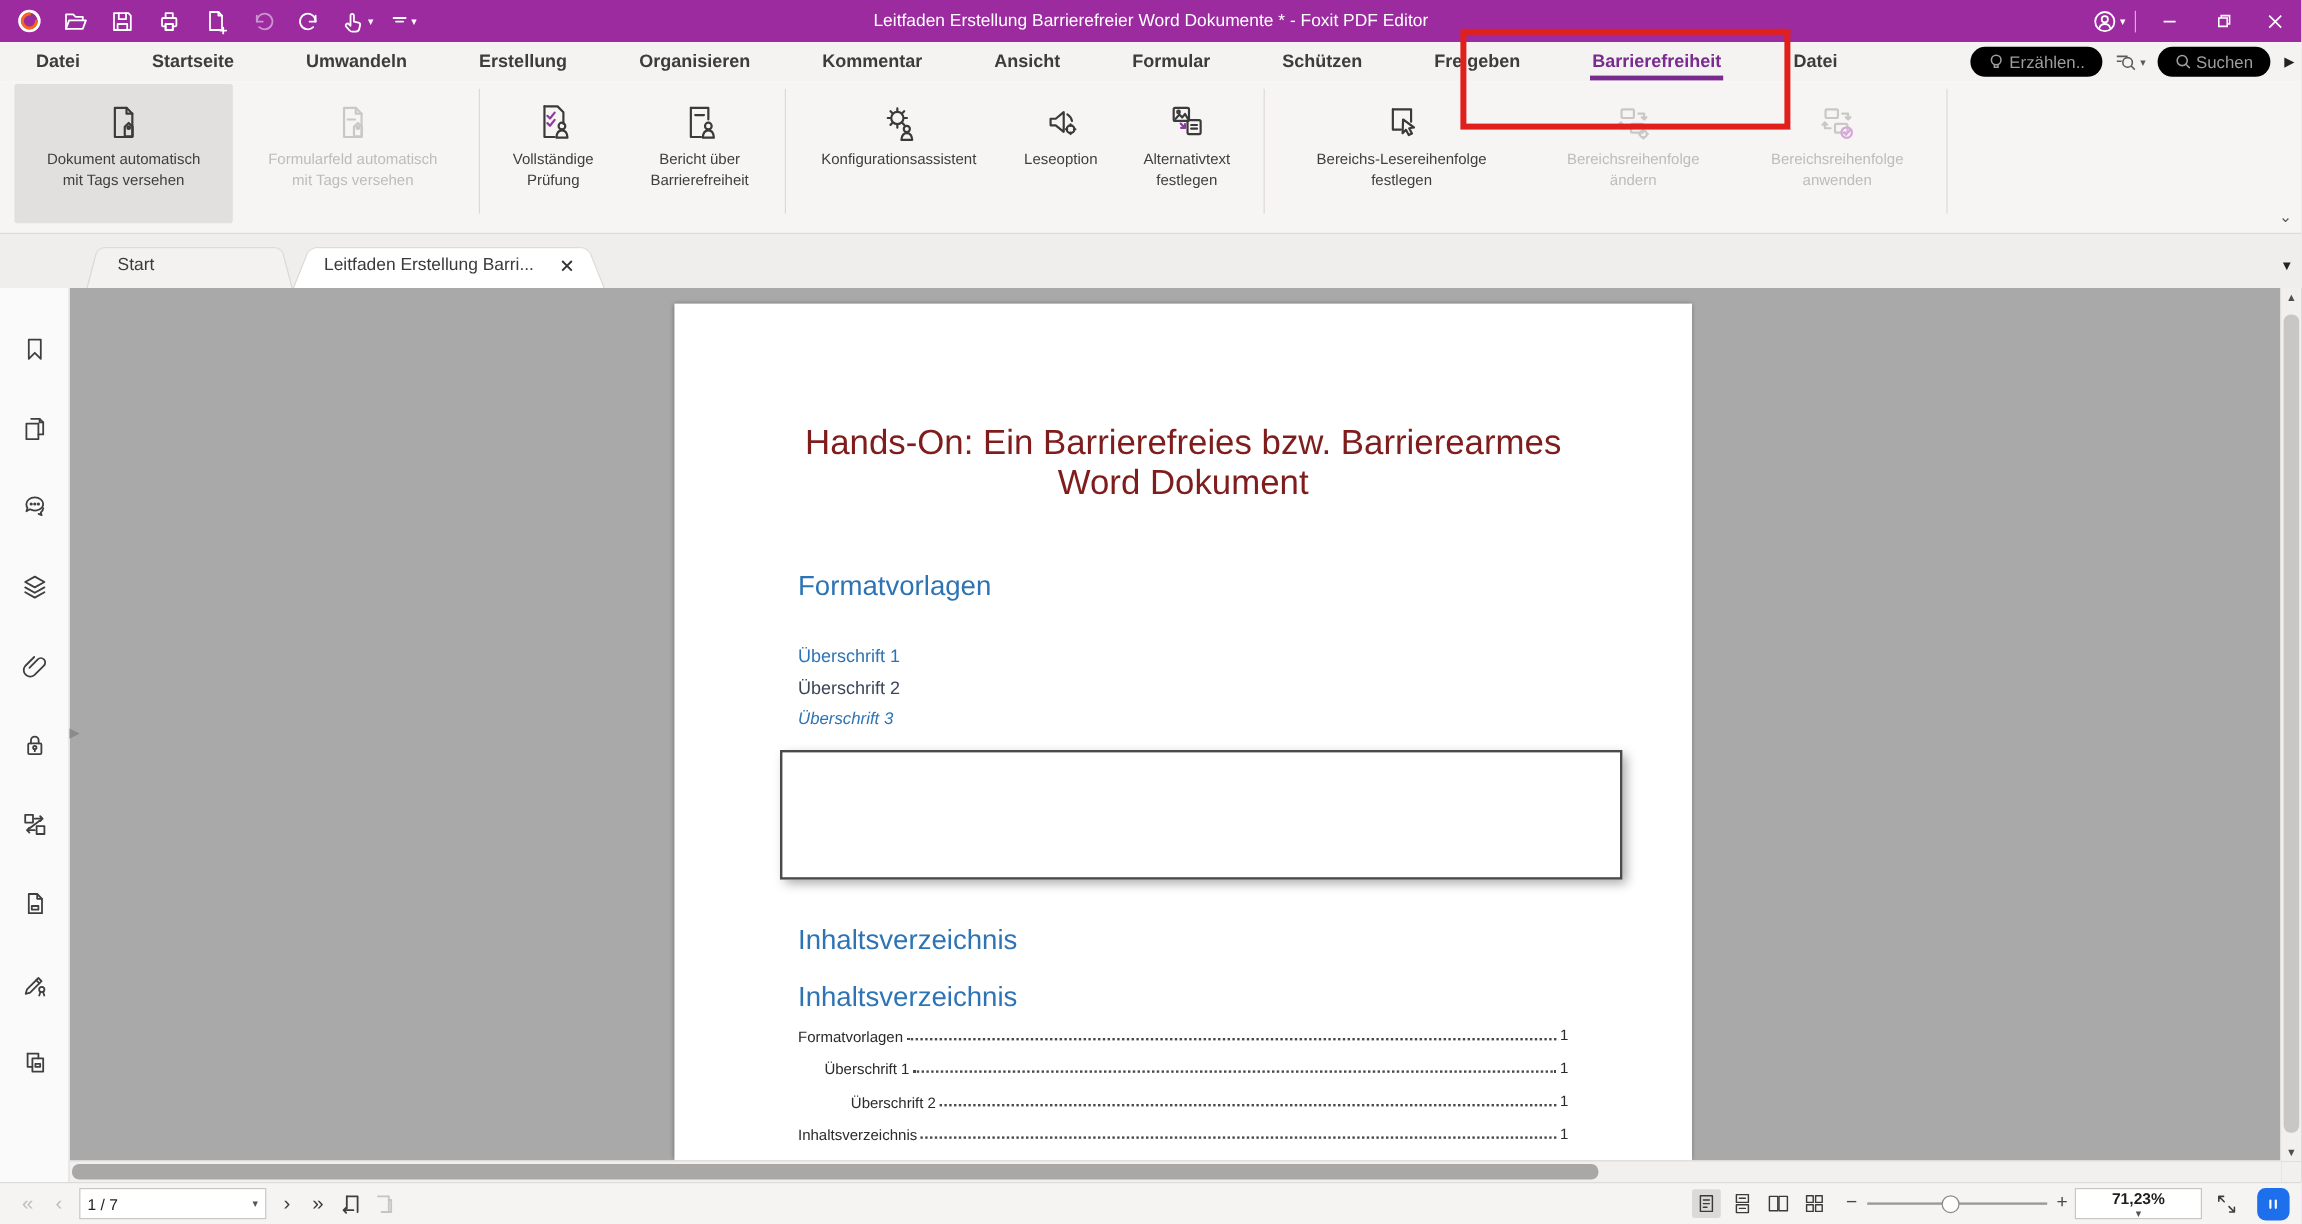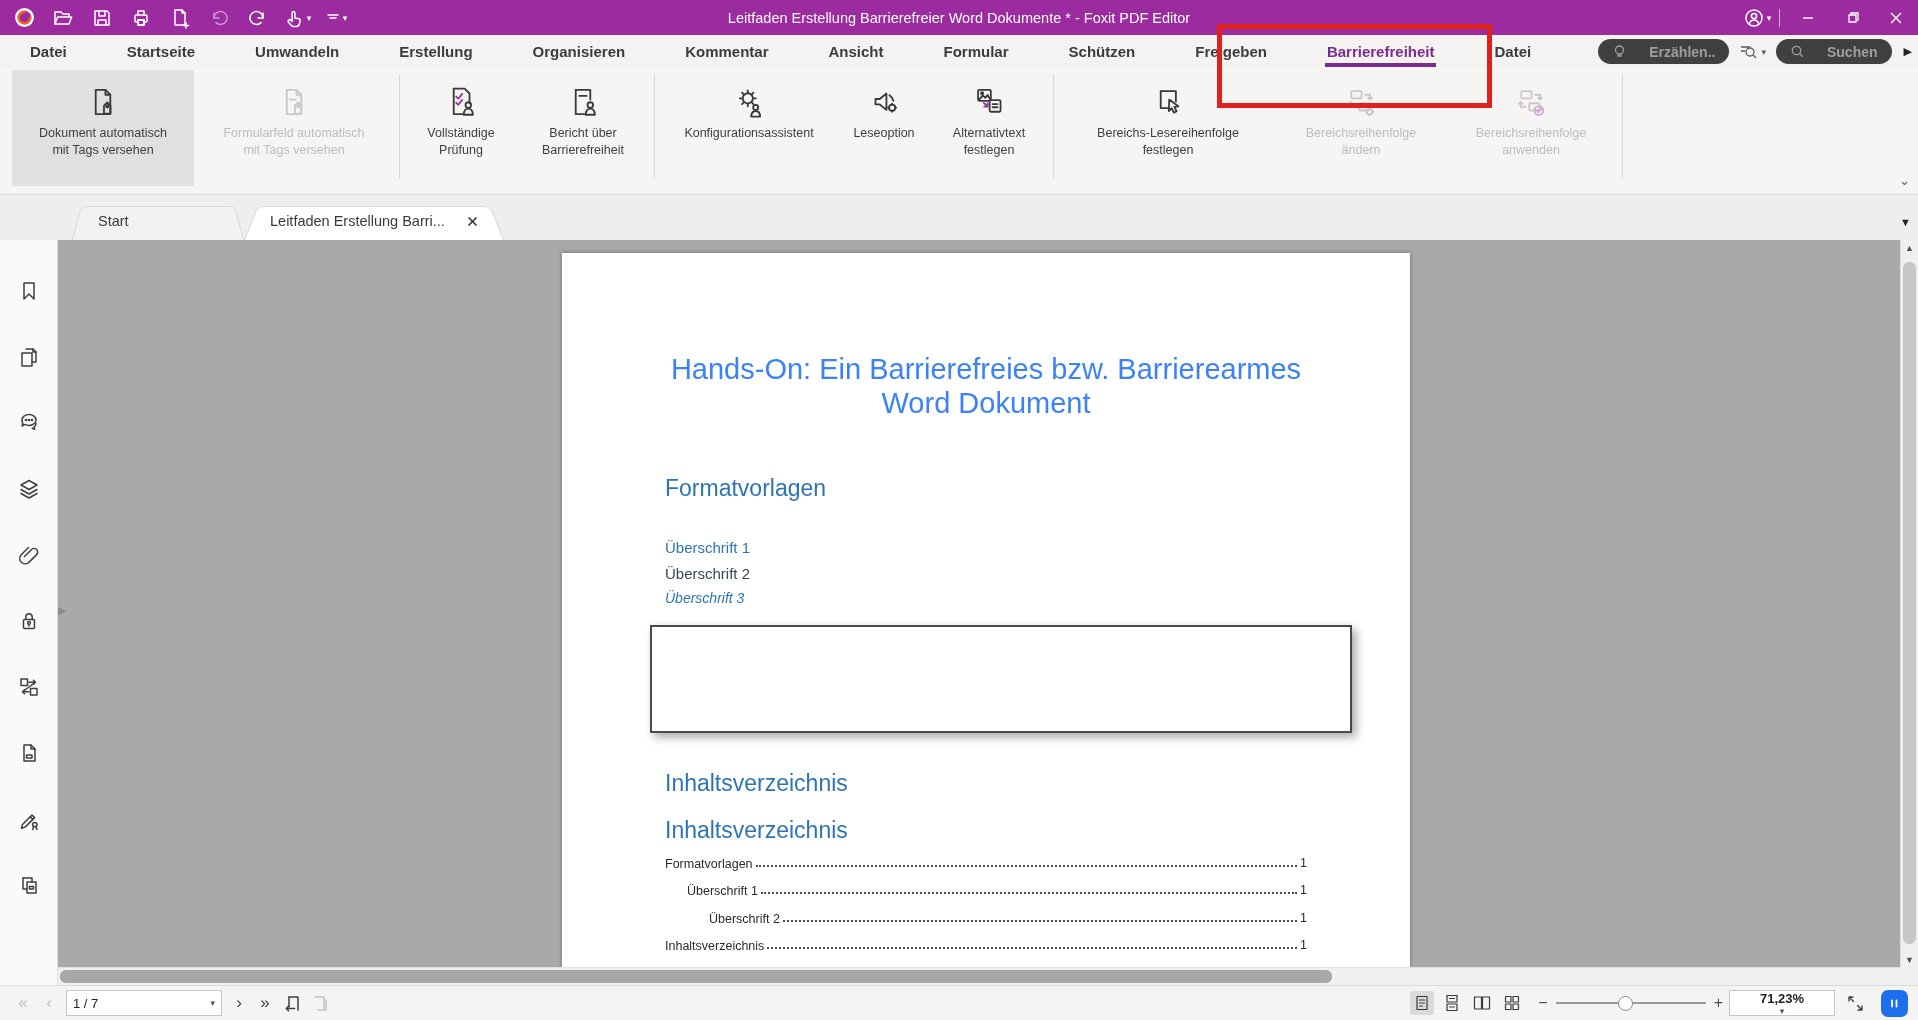--- a/index.html
+++ b/index.html
@@ -20,21 +20,21 @@
   .tb-sep{width:1px;height:18px;background:rgba(255,255,255,.6);margin:0 6px;}
   .faded{opacity:.5;}
 
   
   .menubar{position:absolute;left:0;top:35px;width:100%;height:33px;background:#f4f3f2;display:flex;align-items:stretch;z-index:6;}
   .mtab{position:relative;display:flex;align-items:center;padding:0 30px;font-size:15px;font-weight:700;color:#3c3c3c;white-space:nowrap;}
   .mtab.active{color:#7a2b8f;}
   .mtab.active .underline{position:absolute;left:28px;right:28px;bottom:1px;height:4px;background:#7a2b8f;}
   .redframe1{position:absolute;left:-80px;right:-28px;top:-11px;height:74px;border:5px solid #e0201c;z-index:90;pointer-events:none;}
   .menu-right{margin-left:auto;display:flex;align-items:center;gap:10px;padding-right:6px;}
-  .pill{display:flex;align-items:center;gap:22px;background:#404040;border-radius:13px;height:25px;padding:0 14px;color:#a09e9c;font-size:14px;white-space:nowrap;font-weight:bold;}
+  .pill{display:flex;align-items:center;gap:3px;background:#000000;border-radius:13px;height:25px;padding:0 14px;color:#a09e9c;font-size:14px;white-space:nowrap;}
   .pill svg{stroke:#a09e9c;}
   .iconbtn-g{display:flex;align-items:center;gap:3px;}
   .iconbtn-g svg{stroke:#5a5a5a;}
   .caret-g{font-size:9px;color:#5a5a5a;}
   .edge-tri{color:#222;font-size:11px;margin-left:2px;}
 
   
   .ribbon{position:absolute;left:0;top:68px;width:100%;height:127px;background:#f6f5f4;border-bottom:1px solid #dddbd9;display:flex;align-items:flex-start;padding:2px 16px 0 12px;box-sizing:border-box;z-index:4;}
   .rbtn{position:relative;display:flex;flex-direction:column;align-items:center;padding-top:9px;height:116px;box-sizing:border-box;border-radius:2px;flex:0 0 auto;}
   .rbtn .icn{height:46px;display:flex;align-items:center;justify-content:center;}
@@ -60,21 +60,21 @@
 
   
   .sidebar{position:absolute;left:0;top:240px;bottom:35px;width:58px;background:#fbfafa;border-right:1px solid #e0dedd;display:flex;flex-direction:column;align-items:center;padding-top:38px;box-sizing:border-box;z-index:3;}
   .sic{height:26px;margin-bottom:40px;display:flex;align-items:center;justify-content:center;}
   .sic .ic{stroke:#3f3f3f;stroke-width:1.5;}
   .panel-handle{position:absolute;left:58px;top:604px;color:#8b8b8b;font-size:11px;z-index:4;}
 
   
   .docarea{position:absolute;left:58px;top:240px;right:0;bottom:35px;background:#a9a9a9;overflow:hidden;}
   .page{position:absolute;left:504px;top:13px;width:848px;height:714px;background:#fff;box-shadow:0 0 4px rgba(0,0,0,.4);}
-  .doctitle{position:absolute;left:0;right:0;top:99px;text-align:center;font-size:29px;font-weight:400;color:#3b82f6;line-height:34px;}
+  .doctitle{position:absolute;left:0;right:0;top:99px;text-align:center;font-size:29px;font-weight:400;color:#7f1d1d;line-height:34px;}
   .h-blue{position:absolute;left:103px;font-size:23px;color:#2e74b5;font-weight:400;}
   .u-link{position:absolute;left:103px;font-size:15px;color:#2e74b5;}
   .u-dark{color:#3b4657;}
   .u-ital{font-style:italic;font-size:14px;}
   .framebox{position:absolute;left:88px;top:372px;width:702px;height:108px;border:2.5px solid #4a4a4a;box-shadow:4px 4px 9px rgba(0,0,0,.35);background:#fff;box-sizing:border-box;}
   .toc{position:absolute;left:103px;top:590px;width:642px;}
   .tocrow{display:flex;align-items:flex-end;height:27.5px;font-size:12.5px;color:#2a2a2a;}
   .tocrow .dots{flex:1;border-bottom:2px dotted #4a4a4a;margin:0 3px 4px 3px;}
   .tocrow .pg{padding-bottom:1px;}
   .ind1{padding-left:22px;}

